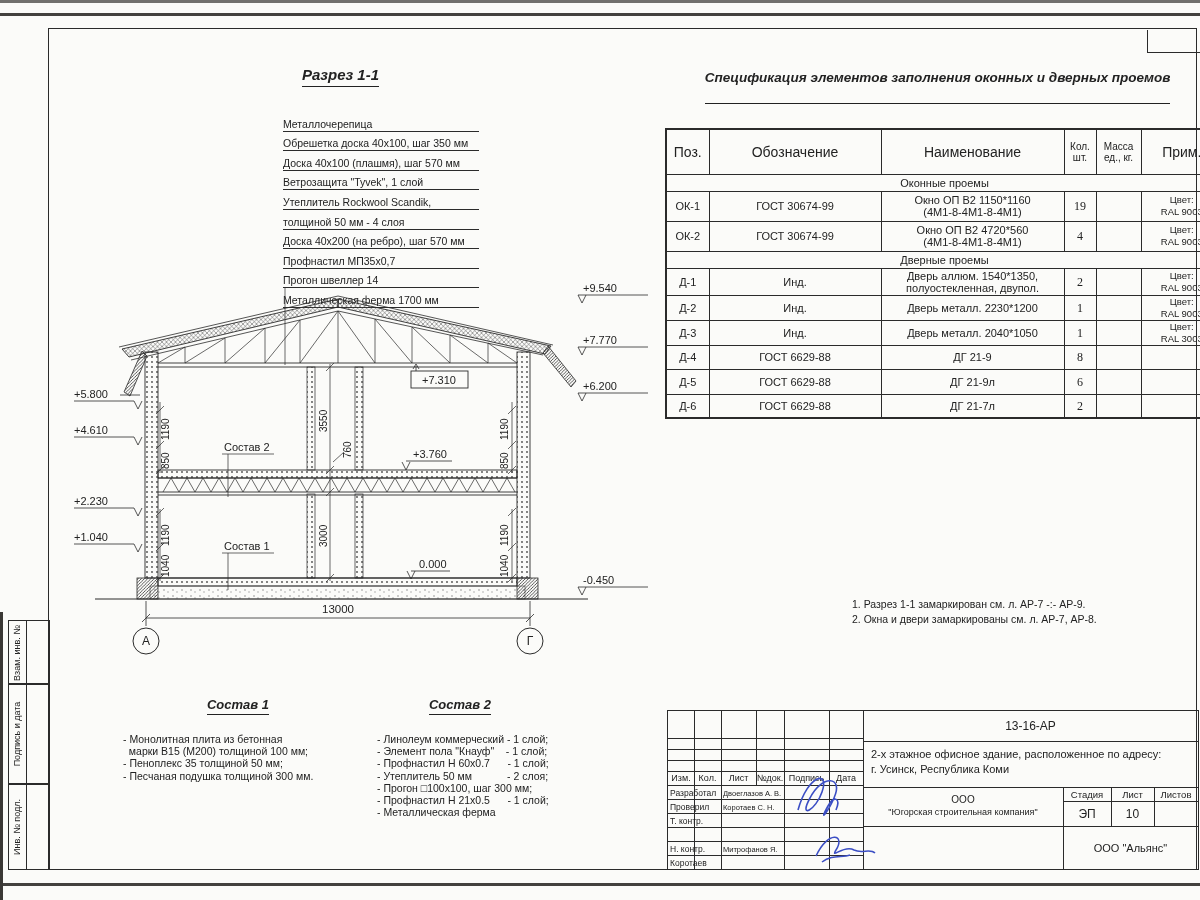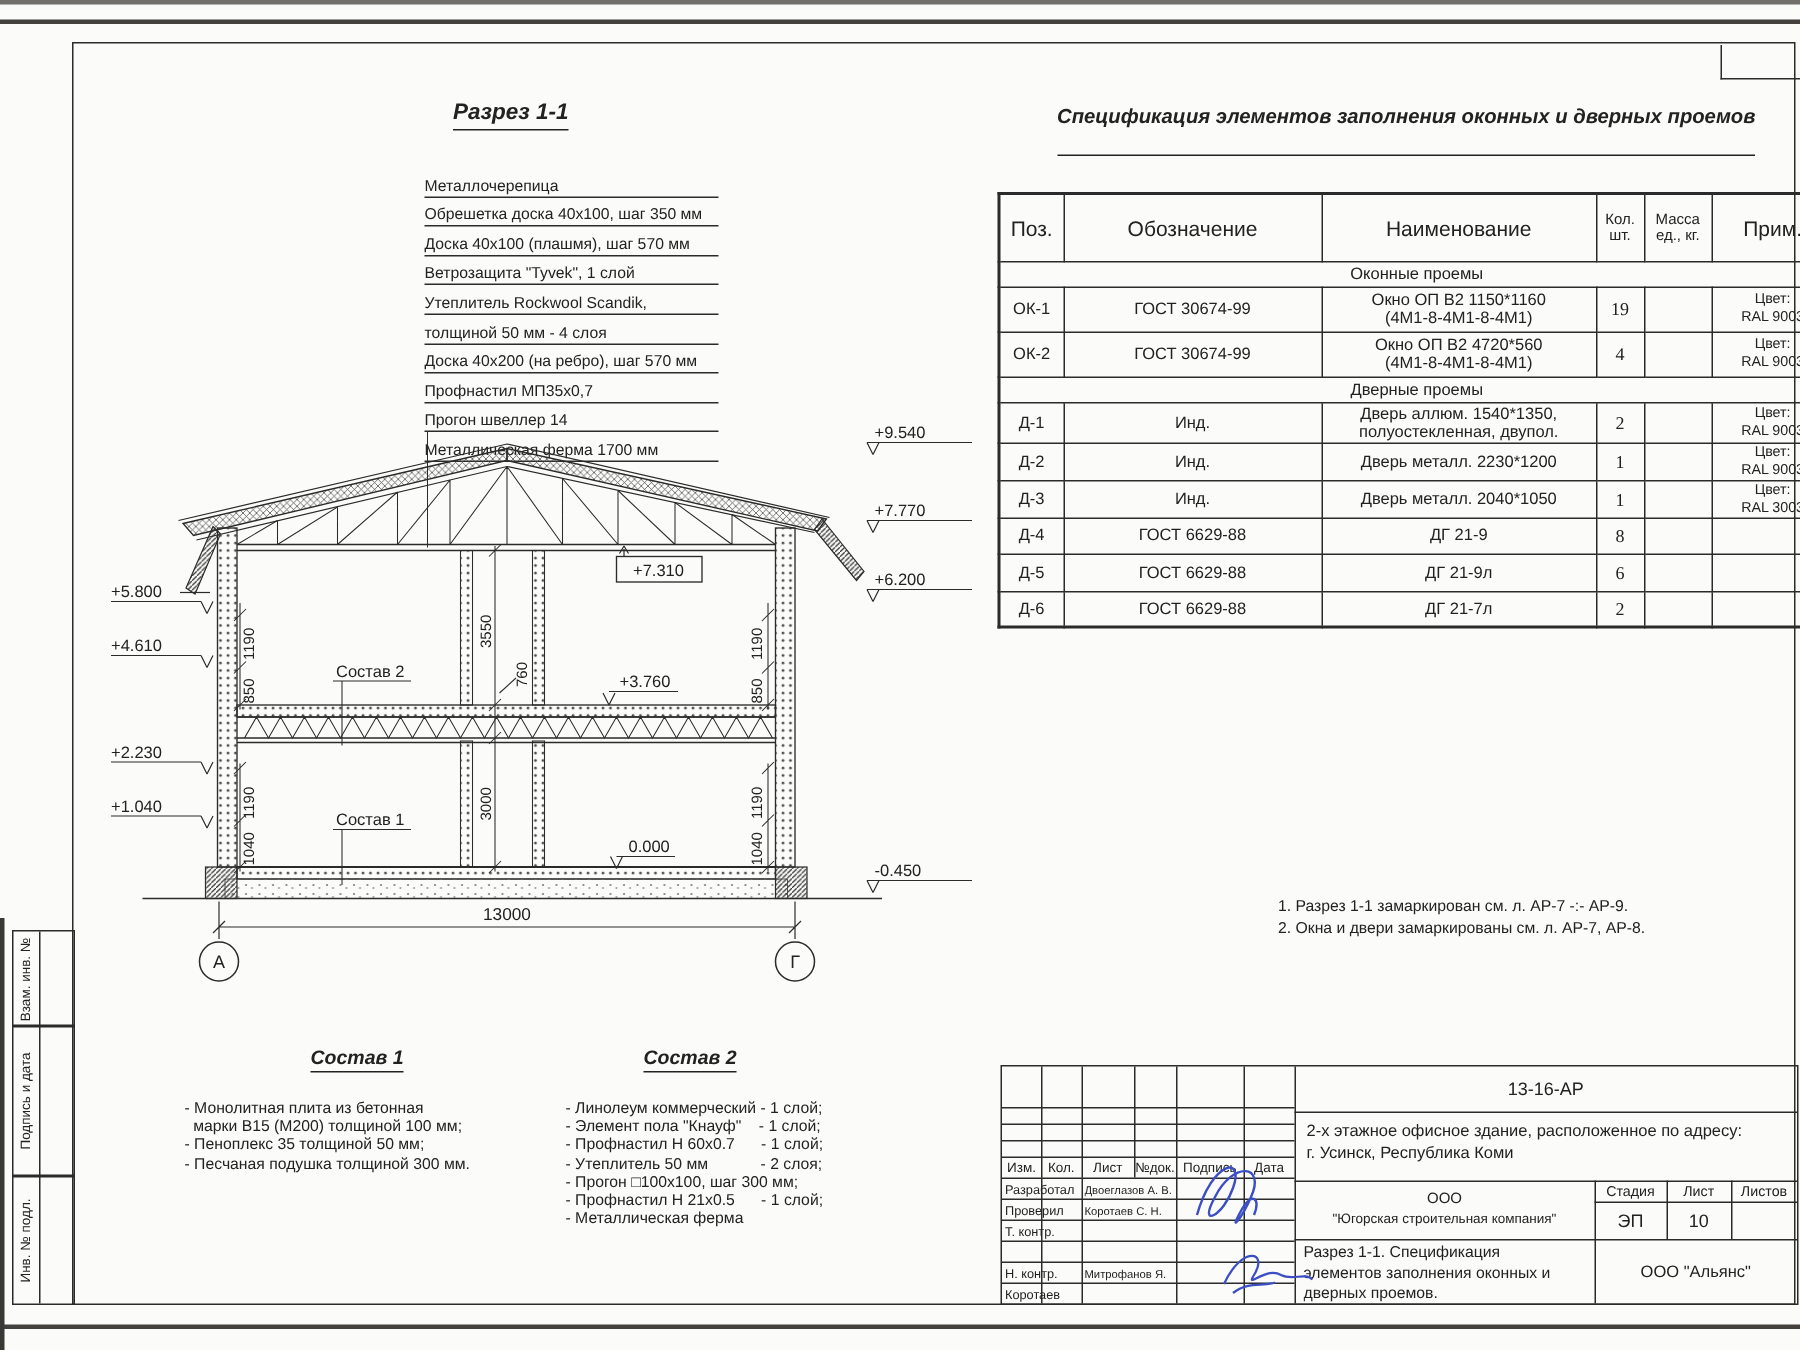--- a/index.html
+++ b/index.html
@@ -396,23 +396,20 @@
     <div class="tb-cell" style="left:195px;top:83px;width:200px;height:30px;text-align:center">
       <div style="font-size:10px">ООО</div>
       <div style="font-size:9px;margin-top:2px">"Югорская строительная компания"</div>
     </div>
     <div class="tb-cell ctr" style="left:395px;top:77px;width:48px;height:12px;font-size:9.5px">Стадия</div>
     <div class="tb-cell ctr" style="left:443px;top:77px;width:43px;height:12px;font-size:9.5px">Лист</div>
     <div class="tb-cell ctr" style="left:486px;top:77px;width:44px;height:12px;font-size:9.5px">Листов</div>
     <div class="tb-cell ctr" style="left:395px;top:92px;width:48px;height:21px;font-size:12px">ЭП</div>
     <div class="tb-cell ctr" style="left:443px;top:92px;width:43px;height:21px;font-size:12px">10</div>
     <div class="tb-cell ctr" style="left:486px;top:92px;width:44px;height:21px;font-size:12px"></div>
-    <div class="tb-cell" style="left:201px;top:118px;width:190px;height:40px;font-size:10.5px;line-height:13.5px;white-space:pre-line">Разрез 1-1. Спецификация
-элементов заполнения оконных и
-дверных проемов.</div>
     <div class="tb-cell ctr" style="left:395px;top:115px;width:135px;height:43px;font-size:11px">ООО "Альянс"</div>
   </div>
 
   <svg class="drawing" style="left:770px;top:758px" width="130" height="112" viewBox="0 0 130 112">
     <path d="M28,52 C38,16 60,12 52,34 C46,52 28,62 40,40 C52,16 74,18 64,40 C58,54 48,66 58,48 C64,37 71,40 66,52" stroke="#3b4ec4" stroke-width="1.6" fill="none"></path>
     <path d="M46,98 C58,72 76,76 66,92 C60,102 74,86 84,92 C92,96 100,90 105,95 M52,104 C62,96 72,100 80,97" stroke="#3b4ec4" stroke-width="1.5" fill="none"></path>
   </svg>
 
 </div>
 

